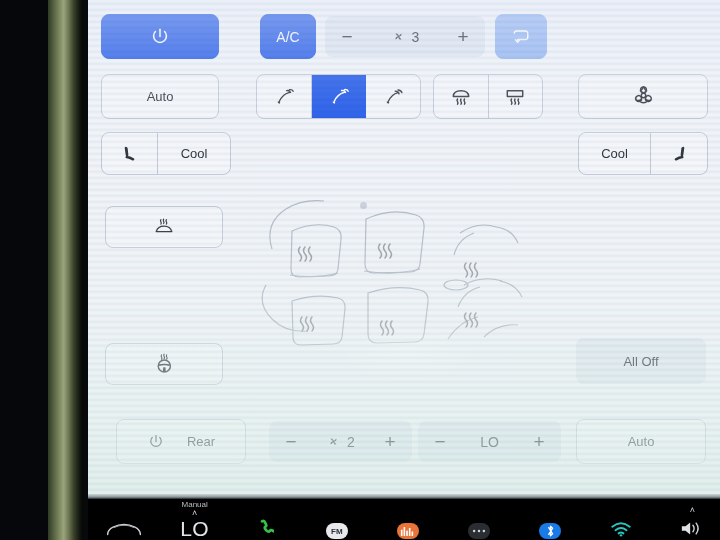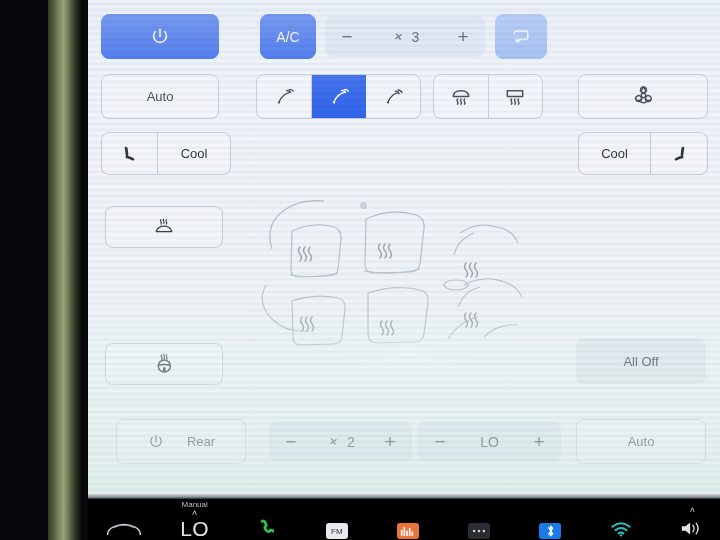--- a/index.html
+++ b/index.html
@@ -177,23 +177,23 @@
     position: absolute; top: 2px; left: 50%; transform: translateX(-50%);
     white-space: nowrap;
   }
   .tb-chev {
     position: absolute; top: 11px; left: 50%; transform: translateX(-50%);
     font-size: 9px; color: #cfd3d7; line-height: 1;
   }
   .tb-temp { font-size: 21px; color: #e2e5e8; letter-spacing: .5px; line-height: 1; }
 
   .badge {
-    width: 22px; height: 16px; border-radius: 3px;
+    width: 22px; height: 16px; border-radius: 8px;
     display: flex; align-items: center; justify-content: center;
-    font-size: 8px; font-weight: normal; color: #fff;
+    font-size: 8px; font-weight: bold; color: #fff;
   }
   .badge.fm { background: #e7e9ec; color: #2b3039; }
   .badge.bt { background: #1a7ae8; }
   .badge.eq { background: #e8743a; }
   .badge.dots { background: #2a2d31; }
 
   
   .glare {
     position: absolute; left: 40px; top: 494px; width: 640px; height: 5px;
     background: linear-gradient(to bottom, #cfd6da, #8d979c 60%, #20262a);

